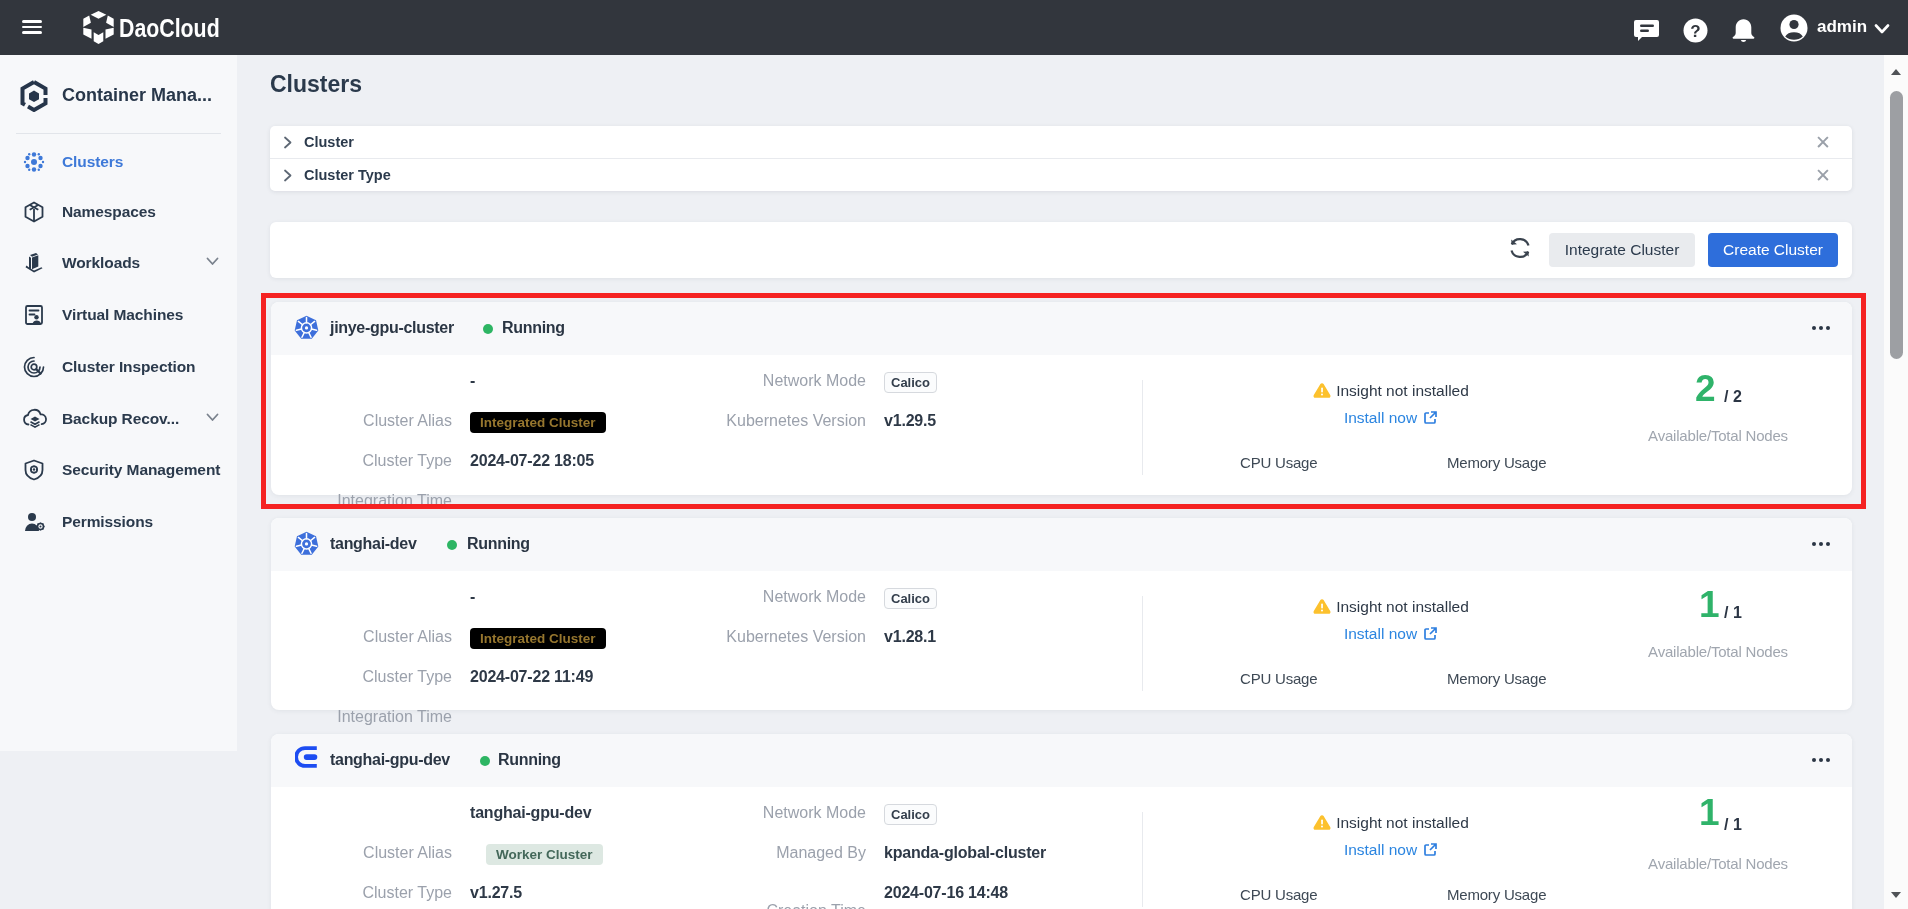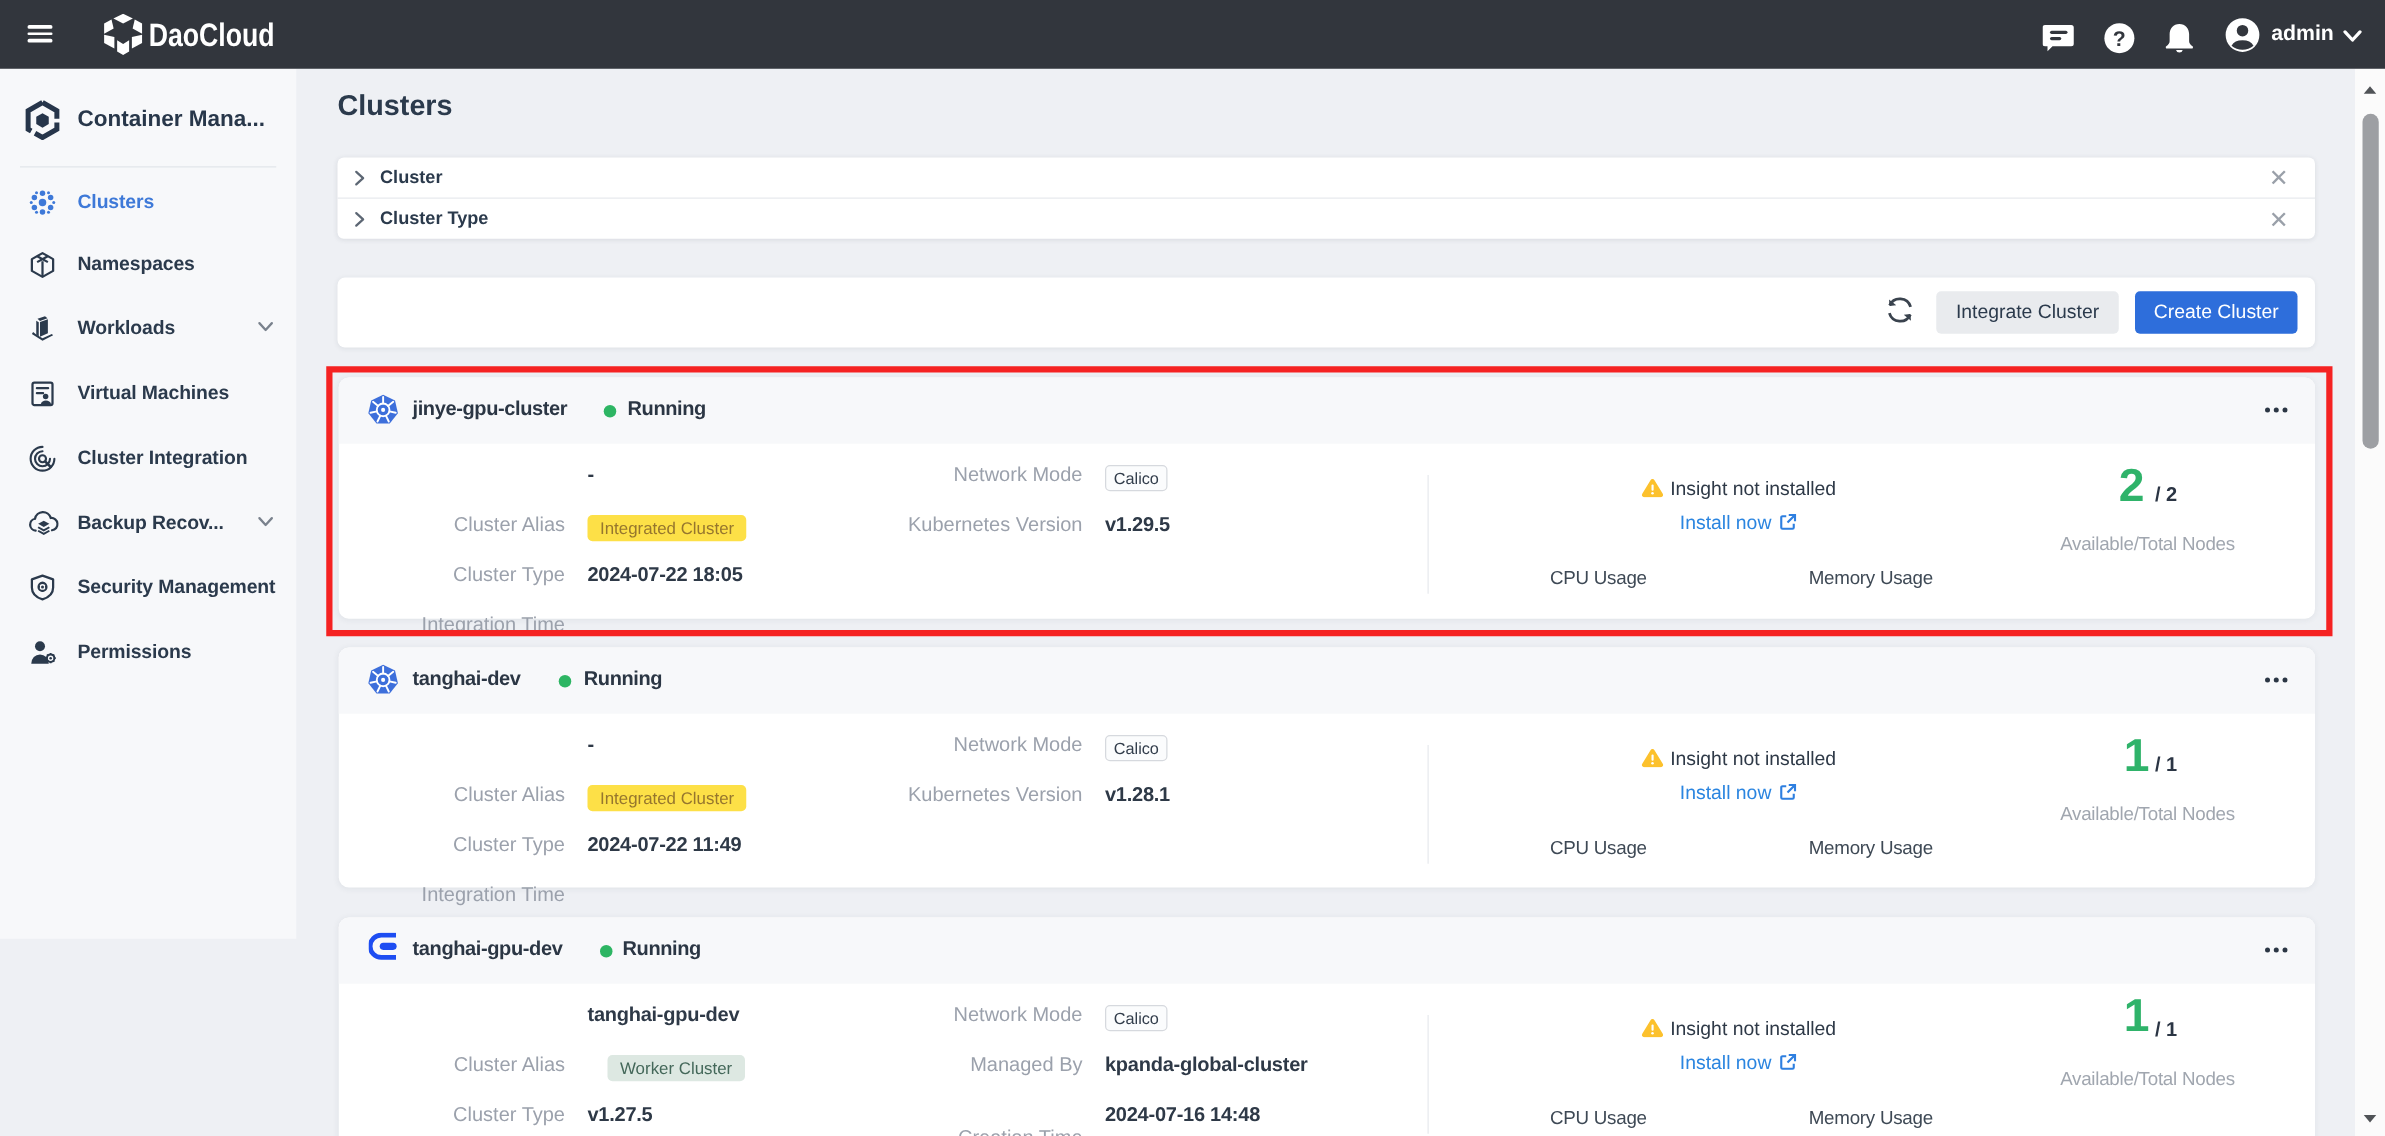--- a/index.html
+++ b/index.html
@@ -52,22 +52,22 @@
 .cname { position:absolute; left:59px; top:17px; font-size:16px; font-weight:bold; color:#2b3644; letter-spacing:-0.3px; }
 .cdot { position:absolute; top:22px; width:10px; height:10px; border-radius:5px; background:#2db563; }
 .crun { position:absolute; top:17px; font-size:16px; font-weight:bold; color:#2b3644; letter-spacing:-0.3px; }
 .cmenu { position:absolute; left:1541px; top:24px; width:22px; line-height:0; font-size:0; }
 .cmenu i { display:inline-block; width:4px; height:4px; border-radius:2px; background:#2b3644; margin-right:3px; }
 .row { position:absolute; height:22px; }
 .rlab { position:absolute; width:181px; text-align:right; right:0; font-size:16px; color:#9ba1ac; }
 .lrow .rlab { left:0; width:181px;margin-top:40px; }
 .lrow { left:0; width:181px; }
 .rval { position:absolute; font-size:16px; color:#2e3947; font-weight:bold; letter-spacing:-0.2px; }
-.badge { display:inline-block; font-size:13.5px; font-weight:normal; border-radius:4px; padding:3px 10px; }
-.badge.tan { background:#fde047; color:#96762e;text-align:right; }
+.badge { display:inline-block; font-size:13.5px; font-weight:bold; border-radius:4px; padding:3px 10px; }
+.badge.tan { background:#000000; color:#96762e;text-align:right; }
 .badge.grn { background:#dde8e2; color:#44685a; }
 .badge.wht { background:#fbfcfd; color:#333e4c; border:1px solid #d6d9de; font-size:13px; padding:2px 6px; }
 .vdiv { position:absolute; left:871px; top:78px; width:1px; height:95px; background:#e8eaee; }
 .insight { position:absolute; left:1010px; width:220px; text-align:center; }
 .insrow { font-size:15.5px; color:#2e3947; white-space:nowrap; }
 .instal { color:#2b85e0; font-size:15.5px; }
 .cpuLab { position:absolute; font-size:15px; color:#3e4955; letter-spacing:-0.2px; }
 .bignum { position:absolute; font-size:37px; font-weight:bold; color:#2fb36a; line-height:1; }
 .slash { position:absolute; font-size:16px; font-weight:bold; color:#2b3544; }
 .avail { position:absolute; width:240px; text-align:center; font-size:15px; color:#a0a6af; letter-spacing:-0.2px; }
@@ -364,21 +364,21 @@
   </div>
   <div class="mitem" style="top:301px">
     <svg class="mic" width="22" height="22" viewBox="0 0 22 22">
       <g fill="none" stroke="#2b3a4c" stroke-width="1.7">
         <path d="M11 1.5 a9.5 9.5 0 1 0 9.5 9.5" stroke-linecap="round"></path>
         <path d="M11 5 a6 6 0 1 0 6 6" stroke-linecap="round"></path>
         <circle cx="11" cy="11" r="2.8"></circle>
         <path d="M13.3 13.3 L17.5 17.5" stroke-width="2.2" stroke-linecap="round"></path>
       </g>
     </svg>
-    <div class="mtx">Cluster Integration</div>
+    <div class="mtx">Cluster Inspection</div>
   </div>
   <div class="mitem" style="top:353px">
     <svg class="mic" width="24" height="22" viewBox="0 0 24 22">
       <path d="M5.5 16.5 a4.8 4.8 0 0 1 -0.5 -9.5 a6.5 6.5 0 0 1 12.6 -0.6 a4.6 4.6 0 0 1 1 9.8" fill="none" stroke="#2b3a4c" stroke-width="1.8" stroke-linecap="round"></path>
       <path d="M12 8.5 L16.5 11 L12 13.5 L7.5 11 Z" fill="#2b3a4c"></path>
       <path d="M7.5 13.8 L12 16.3 L16.5 13.8 M7.5 16.6 L12 19.1 L16.5 16.6" fill="none" stroke="#2b3a4c" stroke-width="1.6"></path>
     </svg>
     <div class="mtx">Backup Recov...</div>
     <svg class="chev" width="13" height="9" viewBox="0 0 13 9">
         <path d="M1.5 1.5 L6.5 7 L11.5 1.5" stroke="#7a828d" stroke-width="1.8" fill="none" stroke-linecap="round" stroke-linejoin="round"></path>

